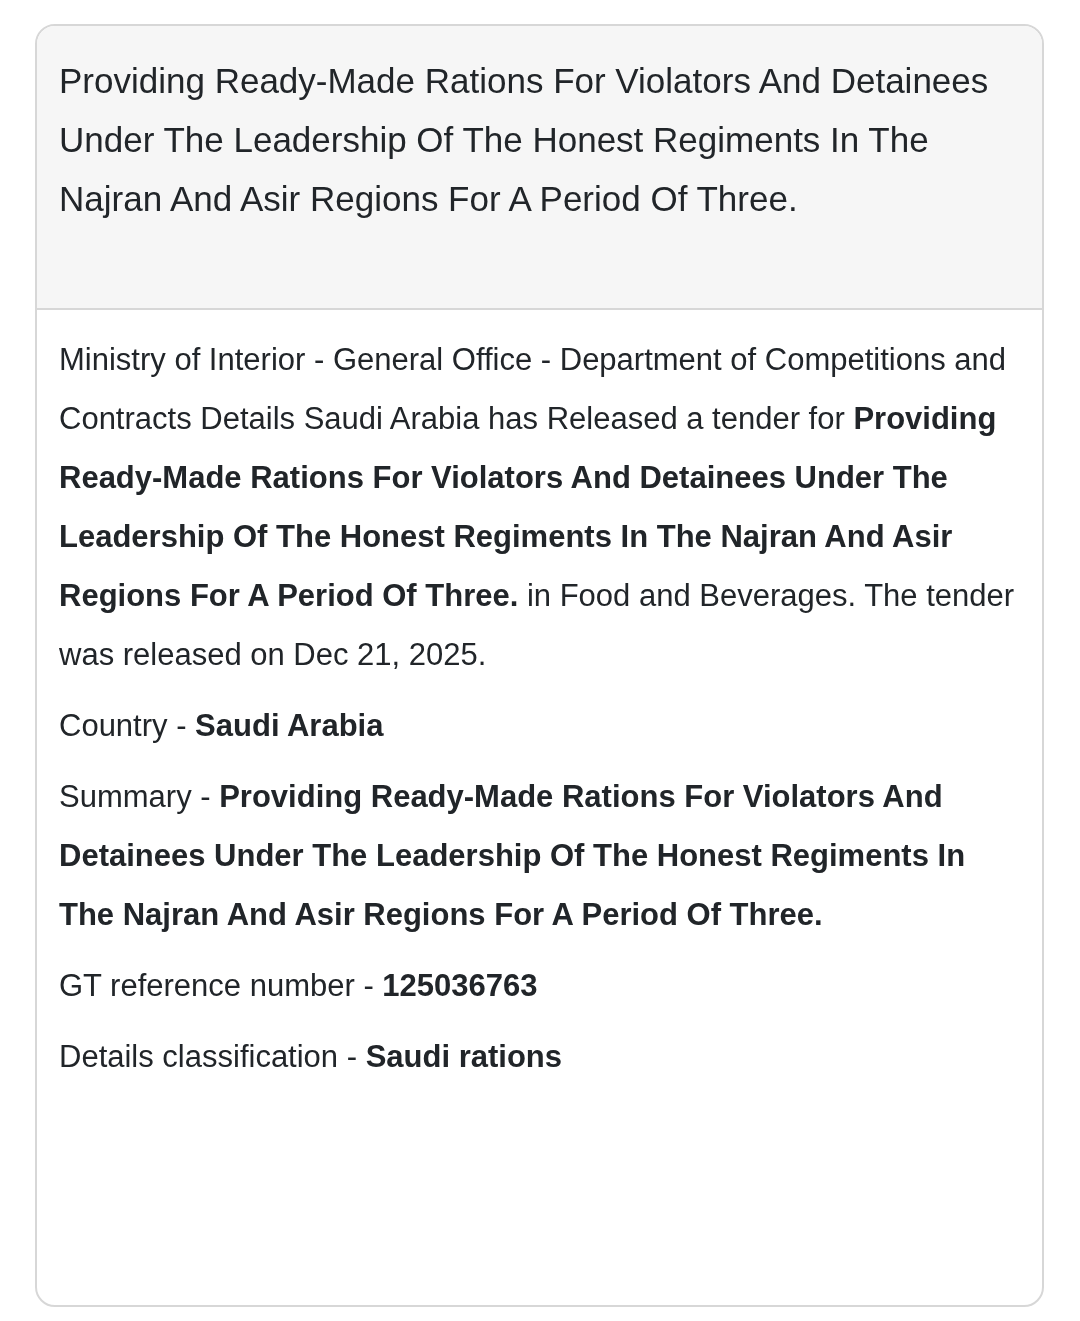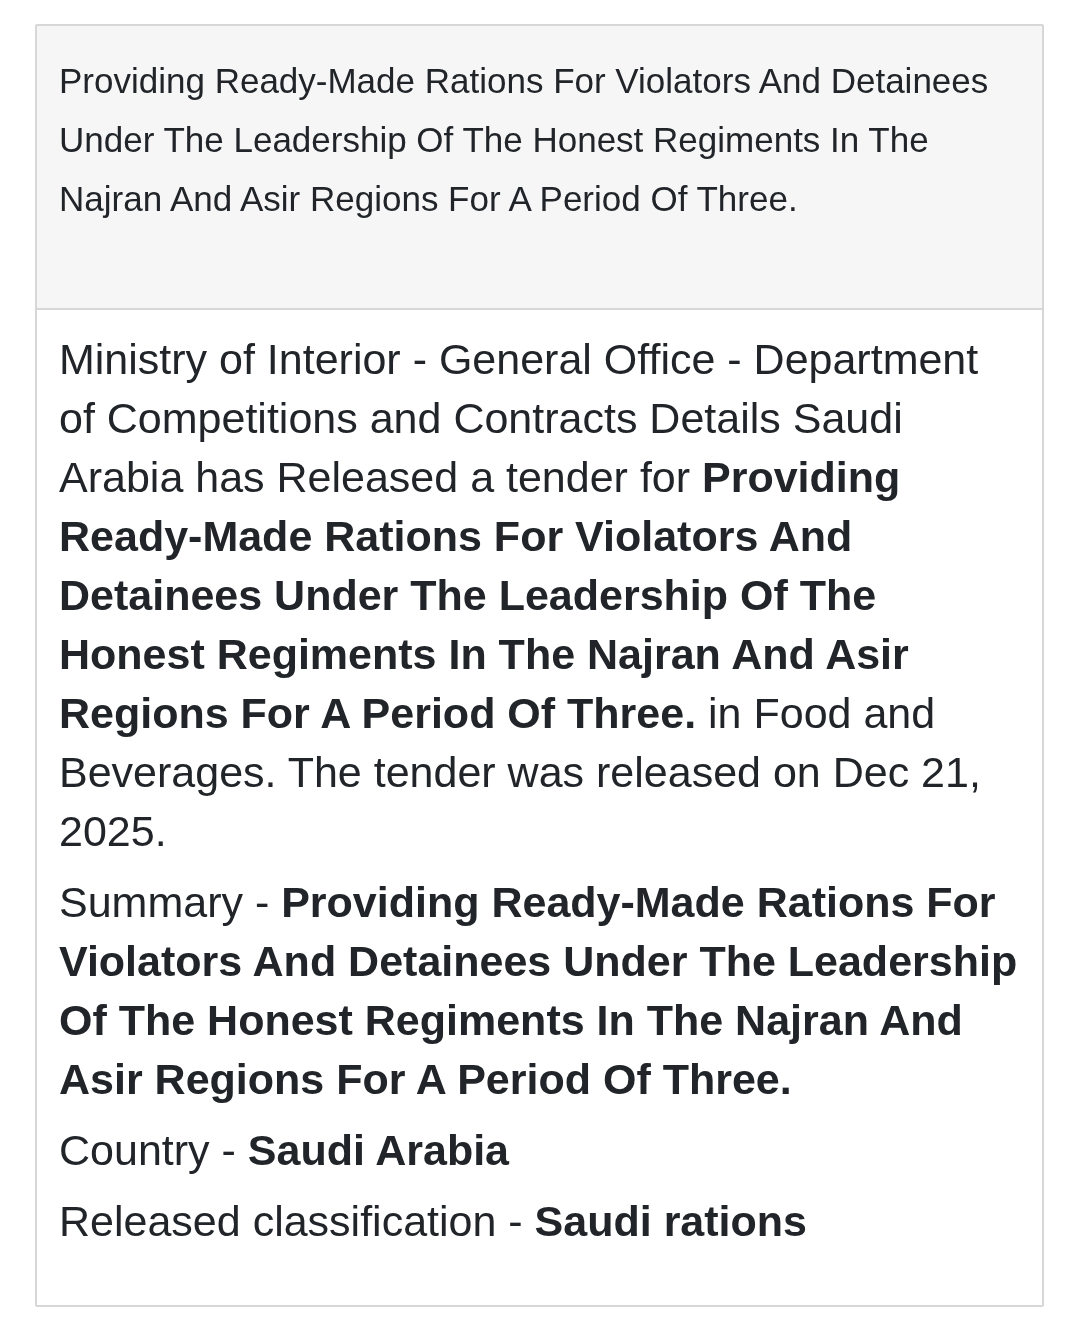--- a/index.html
+++ b/index.html
@@ -1,29 +1,30 @@
 <!DOCTYPE html>
 <html><head>
 <meta charset="utf-8">
 <style>
   html, body { margin:0; padding:0; background:#ffffff; }
   body { width:1080px; height:1321px; position:relative; font-family:"Liberation Sans", sans-serif; color:#212529; }
-  .card { position:absolute; left:35px; top:24px; width:1009px; height:1283px; border:2px solid #d7d7d7; border-radius:2px; overflow:hidden; box-sizing:border-box; background:#fff; }
+  .card { position:absolute; left:35px; top:24px; width:1009px; height:1283px; border:2px solid #d7d7d7; border-radius:20px; overflow:hidden; box-sizing:border-box; background:#fff; }
   .card-header { background:#f6f6f6; border-bottom:2px solid #d7d7d7; height:284px; box-sizing:border-box; padding:25px 22px 0 22px; font-size:35px; line-height:59px; }
-  .card-body { padding:20px 22px 0 22px; font-size:43px; line-height:59px; }
+  .card-body { padding:20px 22px 0 22px; font-size:31px; line-height:59px; }
   .desc { margin:0 0 12px 0; }
   .row { margin:0 0 12px 0; }
   b { font-weight:bold; }
 </style>
 </head>
 <body>
 
 <div class="card">
   <div class="card-header">
     <span>Providing Ready-Made Rations For Violators And Detainees Under The Leadership Of The Honest Regiments In The Najran And Asir Regions For A Period Of Three.</span>
   </div>
   <div class="card-body">
     <p class="desc"><span>Ministry of Interior - General Office - Department of Competitions and Contracts</span><span> Details Saudi Arabia has Released a tender for </span><b>Providing Ready-Made Rations For Violators And Detainees Under The Leadership Of The Honest Regiments In The Najran And Asir Regions For A Period Of Three.</b><span> in Food and Beverages. The tender was released on Dec 21, 2025.</span></p>
+    <div class="row"><span>Country - </span><b>Saudi Arabia</b></div>
     <div class="row"><span>Summary - </span><b>Providing Ready-Made Rations For Violators And Detainees Under The Leadership Of The Honest Regiments In The Najran And Asir Regions For A Period Of Three.</b></div>
-    <div class="row"><span>Country - </span><b>Saudi Arabia</b></div>
-    <div class="row"><span>Released classification - </span><b>Saudi rations</b></div>
+    <div class="row"><span>GT reference number - </span><b>125036763</b></div>
+    <div class="row"><span>Details classification - </span><b>Saudi rations</b></div>
   </div>
 </div>
 
 </body></html>

